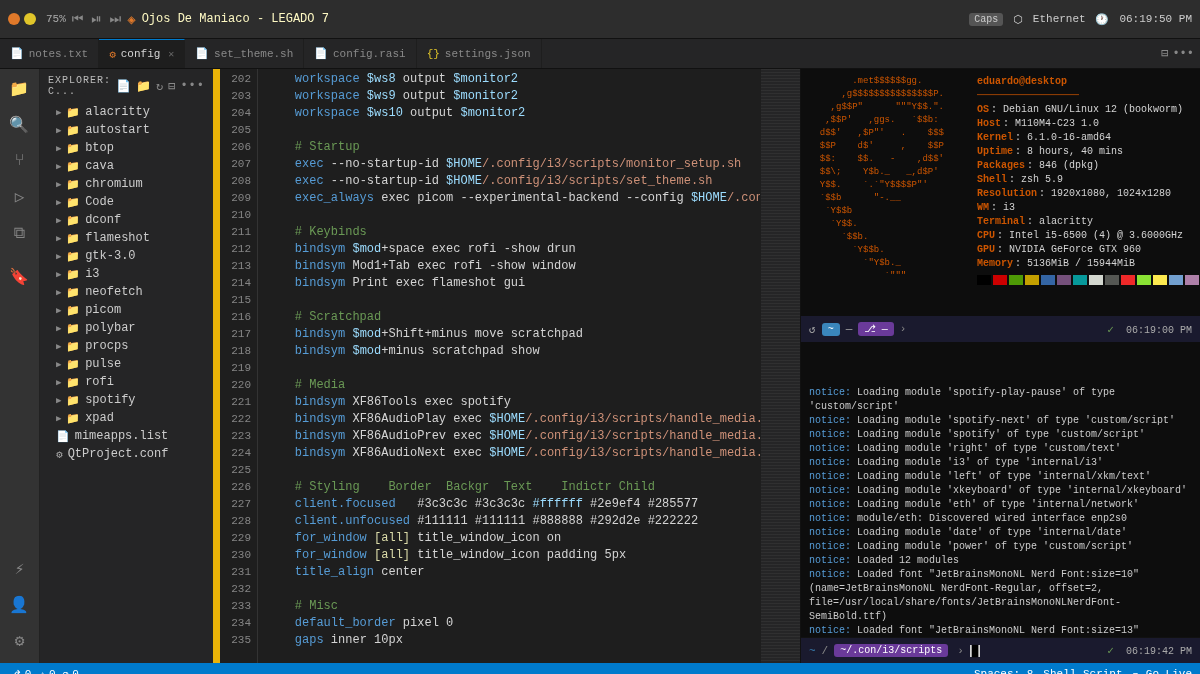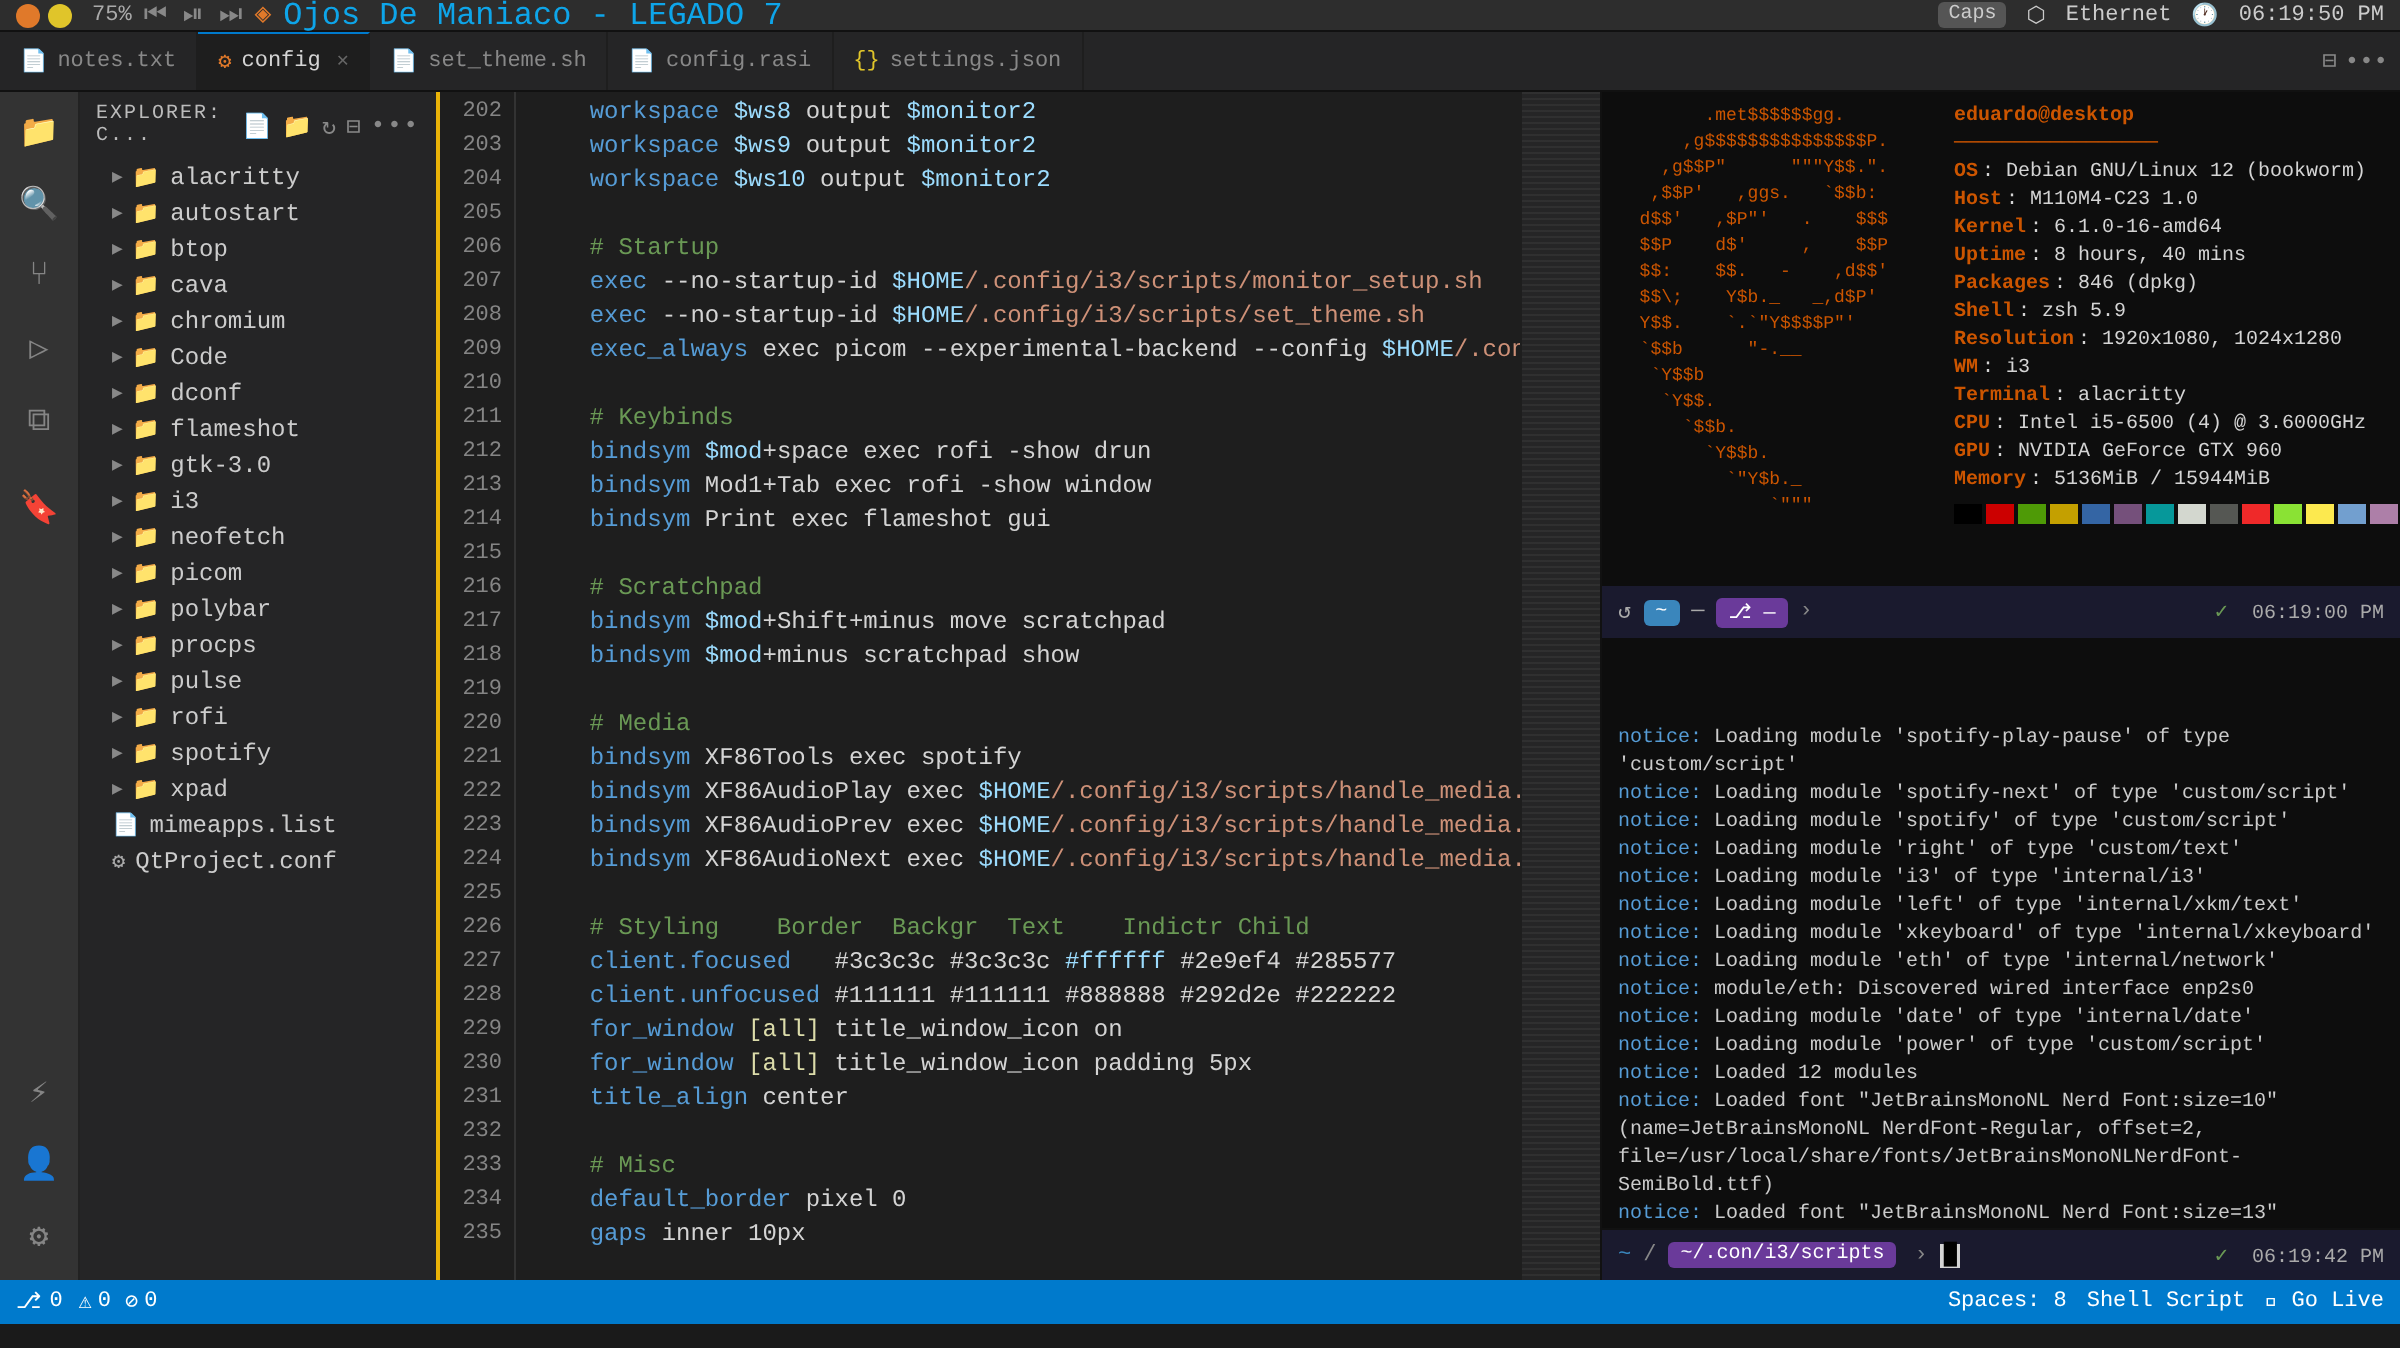--- a/index.html
+++ b/index.html
@@ -8,21 +8,21 @@
       height: 674px;
       background: #1a1a1a;
       font-family: 'Courier New', monospace;
       font-size: 12px;
       color: #d4d4d4;
       overflow: hidden;
     }
 
     
     .titlebar {
-      height: 16px;
+      height: 39px;
       background: #2d2d2d;
       display: flex;
       align-items: center;
       padding: 0 8px;
       gap: 6px;
       border-bottom: 1px solid #111;
     }
     .titlebar-left {
       display: flex;
       align-items: center;
@@ -45,22 +45,22 @@
     .titlebar-zoom {
       color: #aaa;
       font-size: 11px;
       margin-left: 4px;
     }
     .titlebar-icon {
       color: #e0792a;
       font-size: 14px;
     }
     .titlebar-title {
-      color: #0ea5e9;
-      font-size: 16px;
+      color: #fef9c3;
+      font-size: 12px;
     }
     .titlebar-right {
       display: flex;
       align-items: center;
       gap: 10px;
       font-size: 11px;
       color: #ccc;
     }
     .caps-indicator {
       background: #555;
@@ -150,21 +150,21 @@
       flex-direction: column;
       align-items: center;
       gap: 8px;
       padding-bottom: 8px;
     }
 
     
     .sidebar {
       width: 180px;
       background: #252526;
-      border-right: 2px solid #eab308;
+      border-right: 7px solid #eab308;
       display: flex;
       flex-direction: column;
       overflow: hidden;
     }
     .sidebar-header {
       padding: 6px 8px;
       font-size: 10px;
       color: #bbb;
       letter-spacing: 1px;
       text-transform: uppercase;

